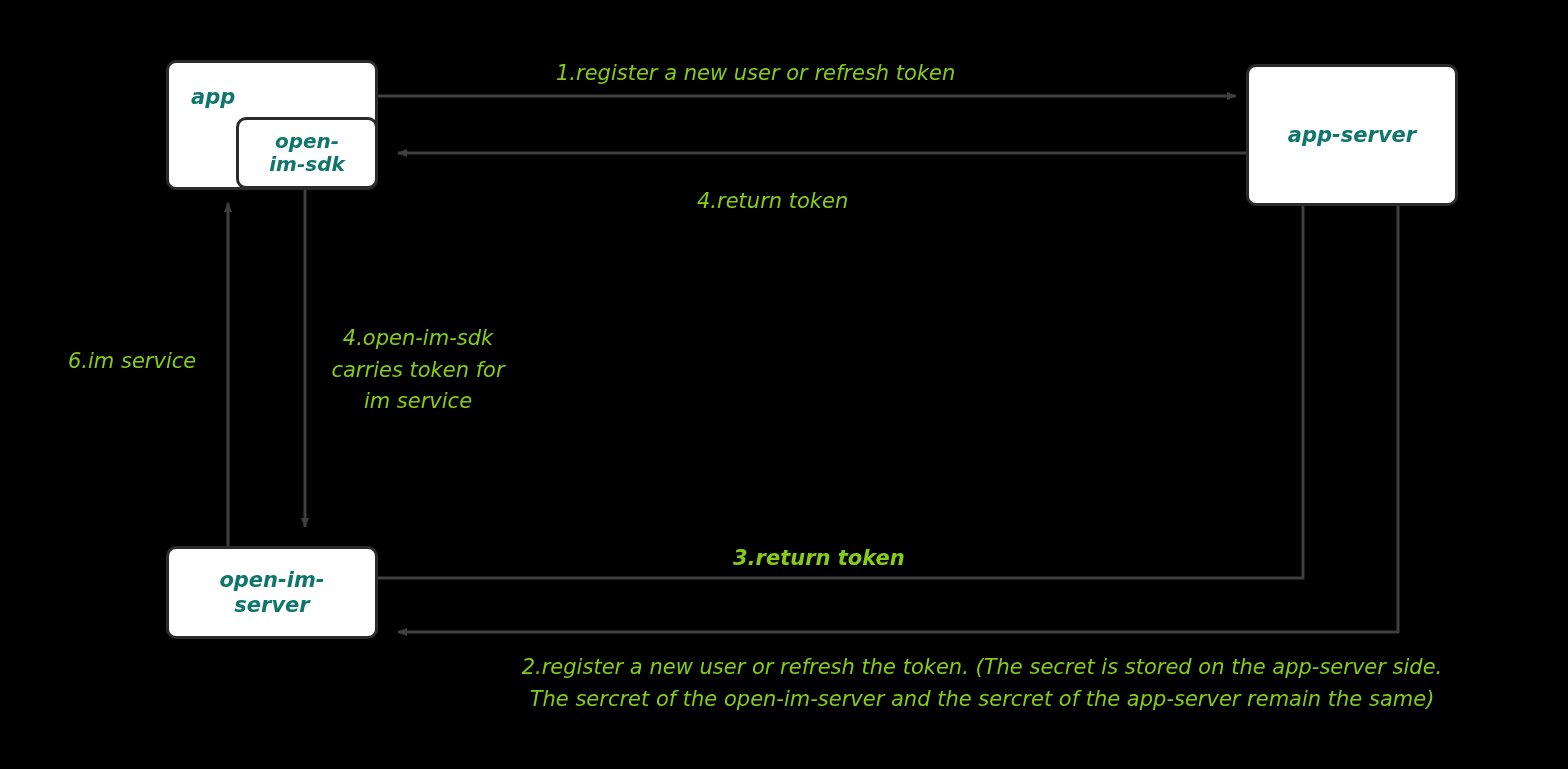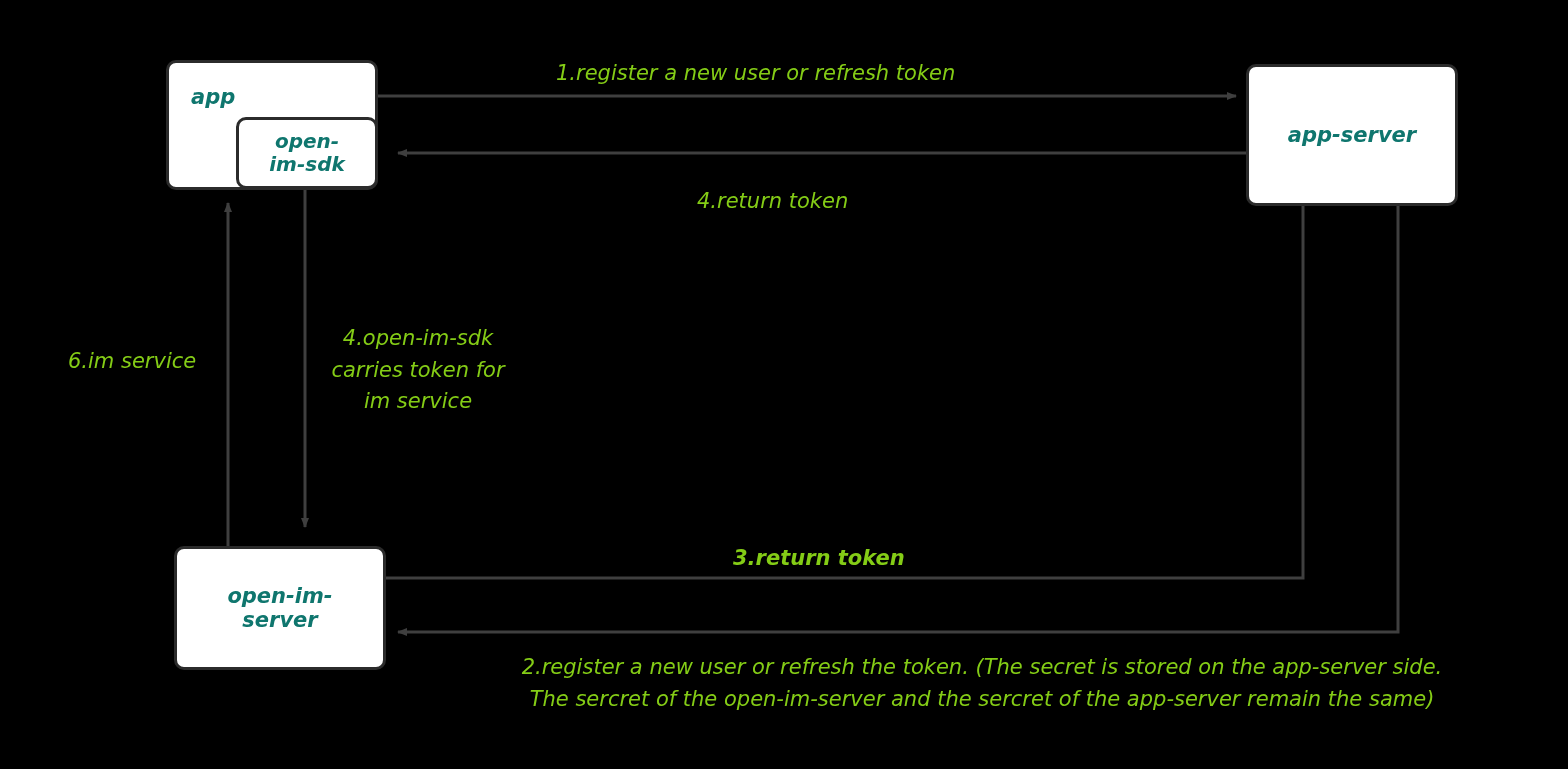--- a/index.html
+++ b/index.html
@@ -57,22 +57,21 @@
   #node-app-server {
     left: 1246px;
     top: 64px;
     width: 212px;
     height: 142px;
   }
   #node-im-server {
     left: 166px;
     top: 546px;
     width: 212px;
-    height: 124px;
-    margin-left: 8px;
+    height: 93px;
   }
 
   .edge-label {
     position: absolute;
     color: #84cc16;
     font-style: italic;
     font-size: 21px;
     line-height: 1.5;
     white-space: pre-line;
   }

